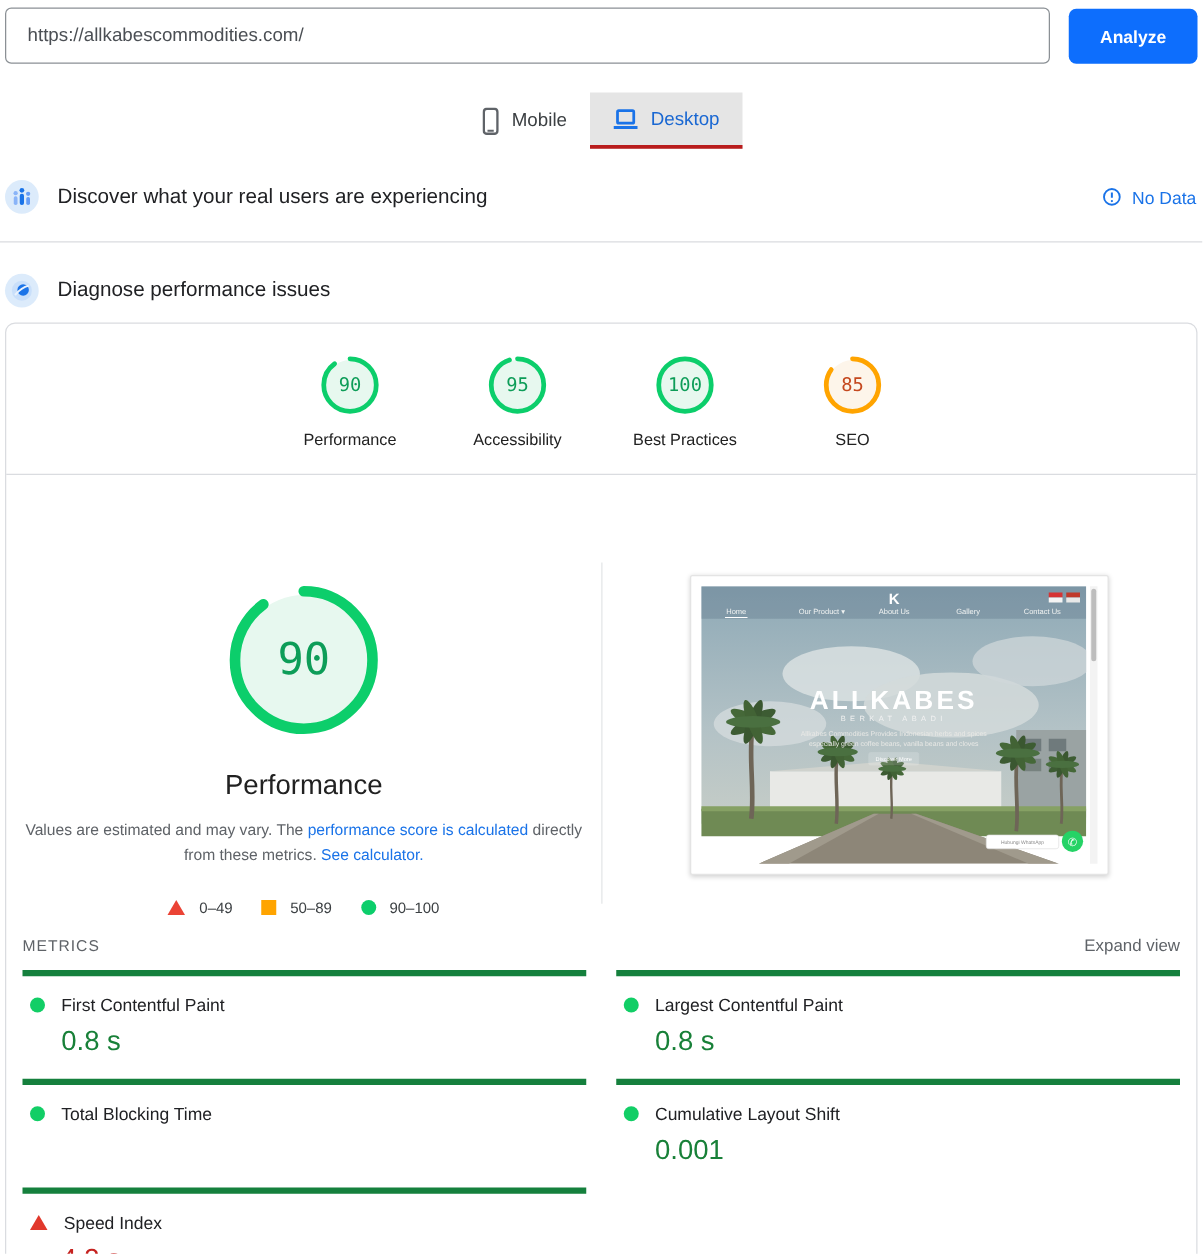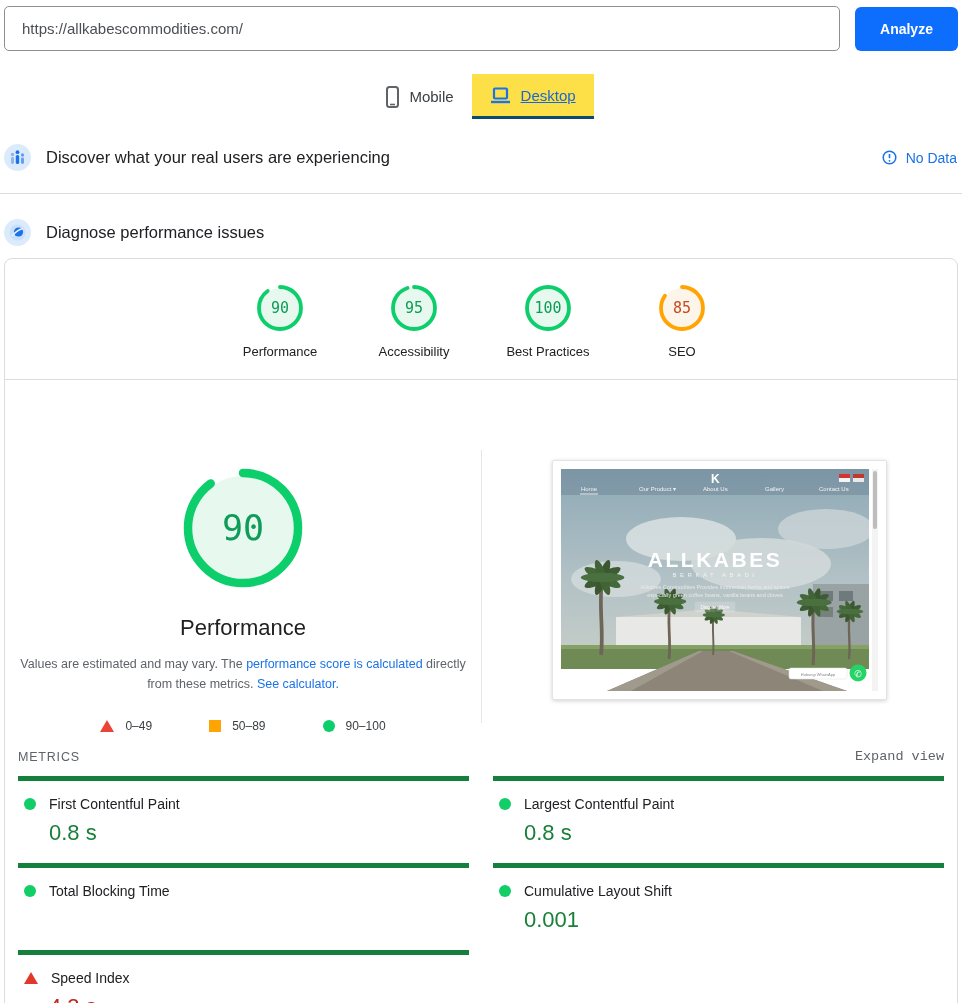--- a/index.html
+++ b/index.html
@@ -12,21 +12,21 @@
     padding:0 17px; font-size:15px; color:#4b4f54; font-family:"Liberation Sans",sans-serif; outline:none; }
   .analyze-btn { width:103px; height:44px; margin-top:1px; background:#0d6efd; color:#fff;
     border:none; border-radius:6px; font-size:14px; font-weight:bold; cursor:pointer;
     font-family:"Liberation Sans",sans-serif; }
 
   
   .tabs { display:flex; justify-content:center; align-items:flex-end; margin-top:21px; }
   .tab { display:flex; align-items:center; gap:10px; padding:0 18px; height:45px;
     font-size:15px; cursor:pointer; }
   .tab.inactive { color:#3c4043; }
-  .tab.active { color:#1967d2; background:#fde047; border-bottom:3px solid #0c4a6e;text-decoration:underline; }
+  .tab.active { color:#1967d2; background:#e5e5e5; border-bottom:3px solid #b91c1c; }
 
   
   .section-row { display:flex; align-items:center; padding:25px 4px 0 4px; }
   .section-row .row-inner { display:flex; align-items:center; gap:15px; flex:1; }
   .section-title { font-size:16.5px; color:#202124; }
   .discover-wrap { border-bottom:1px solid #dadce0; padding-bottom:22px; }
   .nodata { margin-left:auto; display:flex; align-items:center; gap:9px; color:#1a73e8;
     font-size:14px; cursor:pointer; padding-right:1px; }
 
   .round-icon { width:27px; height:27px; border-radius:50%; background:#dcebfb;
@@ -59,38 +59,38 @@
   .gauge.orange .num { color:#c5491f; }
 
   
   .columns { position:relative; display:grid; grid-template-columns:1fr 1fr; padding-top:88px; }
   .v-divider { position:absolute; left:50%; top:70px; bottom:10px; width:1px; background:#e4e6e8; }
   .col-left { display:flex; flex-direction:column; align-items:center; }
   .perf-title { margin-top:27px; font-size:22px; font-weight:400; color:#212121; }
   .disclaimer { margin-top:13px; width:452px; text-align:center; font-size:12.5px;
     line-height:1.6; color:#5f6368; }
   .disclaimer a { color:#1a73e8; text-decoration:none; cursor:pointer; }
-  .legend { margin-top:25px; display:flex; gap:57px; list-style:none; font-size:12px; color:#3c4043; }
+  .legend { margin-top:25px; display:flex; gap:23px; list-style:none; font-size:12px; color:#3c4043; }
   .legend li { display:flex; align-items:center; gap:11px; }
   .shape-triangle { width:0; height:0; border-left:7px solid transparent; border-right:7px solid transparent;
     border-bottom:12px solid #eb4335; }
   .shape-square { width:12px; height:12px; background:#ffa400; }
   .shape-circle { width:12px; height:12px; border-radius:50%; background:#0cce6b; }
 
   
   .col-right { display:flex; justify-content:center; align-items:flex-start; }
   .thumb-box { margin-top:-8px; background:#fff; border:1px solid #e4e4e4; border-radius:2px;
     box-shadow:0 1px 4px rgba(0,0,0,.18); padding:8px; display:flex; cursor:pointer; }
   .thumb-scroll { width:6px; margin-left:3px; background:#f3f3f3; position:relative; }
   .thumb-scroll .thumbbar { position:absolute; top:2px; left:1px; width:4px; height:58px; background:#bdbdbd; border-radius:2px; }
 
   
   .metrics-head { display:flex; justify-content:space-between; align-items:center; margin:16px 13px 12px 13px;text-align:right; }
   .metrics-label { font-size:12.5px; color:#5f6368; letter-spacing:0.8px; }
-  .expand-view { font-size:13.5px; color:#5f6368; cursor:pointer;font-family:Liberation Mono, monospace; }
+  .expand-view { font-size:13.5px; color:#5f6368; cursor:pointer; }
   .metrics-grid { display:grid; grid-template-columns:1fr 1fr; column-gap:24px; margin:0 13px; }
   .metric-cell { border-top:5px solid #15803d; padding:15px 0 17px 6px; }
   .metric-cell.last { border-bottom:1px solid #e3e5e8; }
   .metric-cell.empty { border-top:none; padding:0; }
   .metric-name-row { display:flex; align-items:center; gap:13px; font-size:14px; color:#202124; }
   .metric-icon { width:12px; height:12px; flex:0 0 auto; }
   .metric-cell.good .metric-icon { border-radius:50%; background:#12ce66; }
   .metric-cell.poor .metric-icon { width:0; height:0; background:none;
     border-left:7px solid transparent; border-right:7px solid transparent; border-bottom:12px solid #e1382c; }
   .metric-value { margin:8px 0 0 25px; font-size:22px; }

